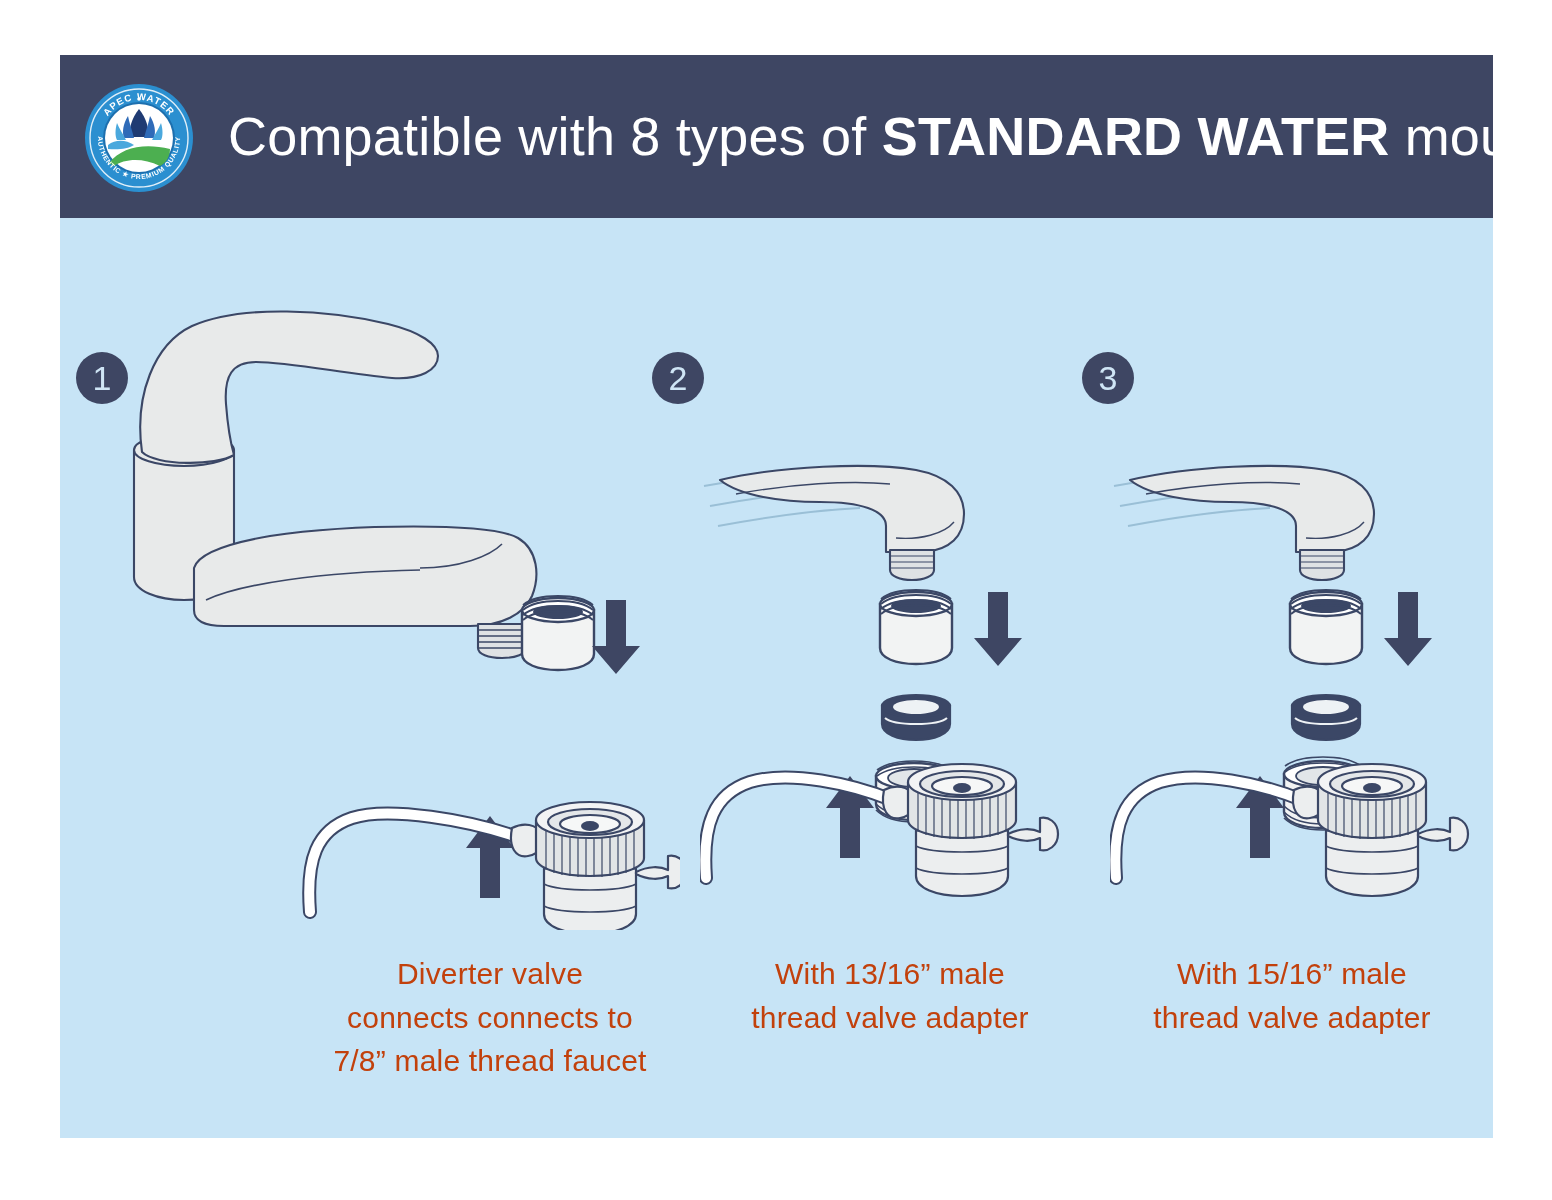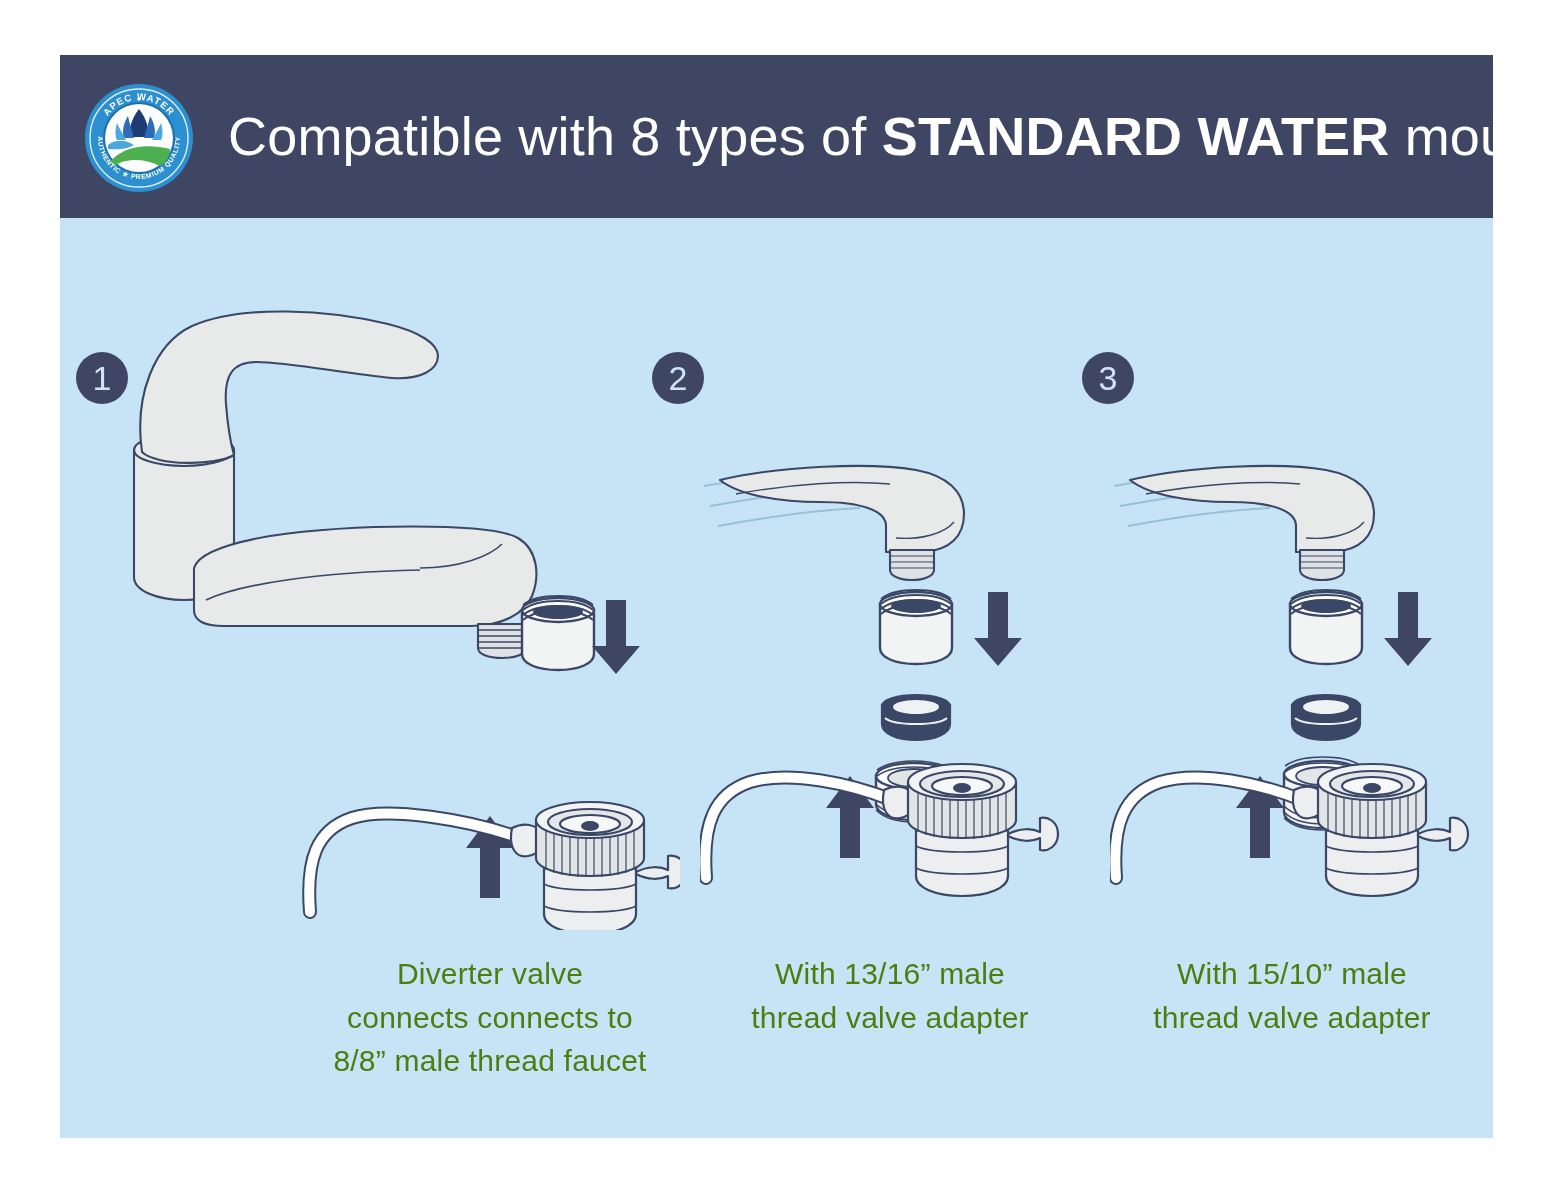--- a/index.html
+++ b/index.html
@@ -92,21 +92,21 @@
   #col1-art { left: 120px;  top: 300px; width: 560px; height: 630px; }
   #col2-art { left: 700px;  top: 440px; width: 370px; height: 490px; }
   #col3-art { left: 1110px; top: 440px; width: 370px; height: 490px; }
 
   .col-art svg { display: block; }
 
   
   .caption {
     position: absolute;
     text-align: center;
-    color: #4d7c0f;
+    color: #c2410c;
     font-size: 30px;
     font-weight: 300;
     line-height: 1.45;
     letter-spacing: 0.2px;
   }
   #caption-1 { left: 250px;  top: 952px; width: 480px; }
   #caption-2 { left: 690px;  top: 952px; width: 400px; }
   #caption-3 { left: 1092px; top: 952px; width: 400px; }
   .caption .line { display: block; }
 </style>
@@ -441,26 +441,26 @@
         <ellipse cx="262" cy="348" rx="9" ry="5" fill="#3b4766" stroke="none"></ellipse>
         <path d="M308 394 C320 388 332 388 340 392 L340 378 C348 376 358 382 358 394
                  C358 406 348 412 340 410 L340 398 C332 402 320 402 308 396 Z" fill="#eceeef"></path>
       </g>
     </svg>
   </div>
 
   <div class="caption" id="caption-1">
     <span class="line">Diverter valve</span>
     <span class="line">connects connects to</span>
-    <span class="line">8/8” male thread faucet</span>
+    <span class="line">7/8” male thread faucet</span>
   </div>
 
   <div class="caption" id="caption-2">
     <span class="line">With 13/16” male</span>
     <span class="line">thread valve adapter</span>
   </div>
 
   <div class="caption" id="caption-3">
-    <span class="line">With 15/10” male</span>
+    <span class="line">With 15/16” male</span>
     <span class="line">thread valve adapter</span>
   </div>
 
 </div>
 
 </body></html>

